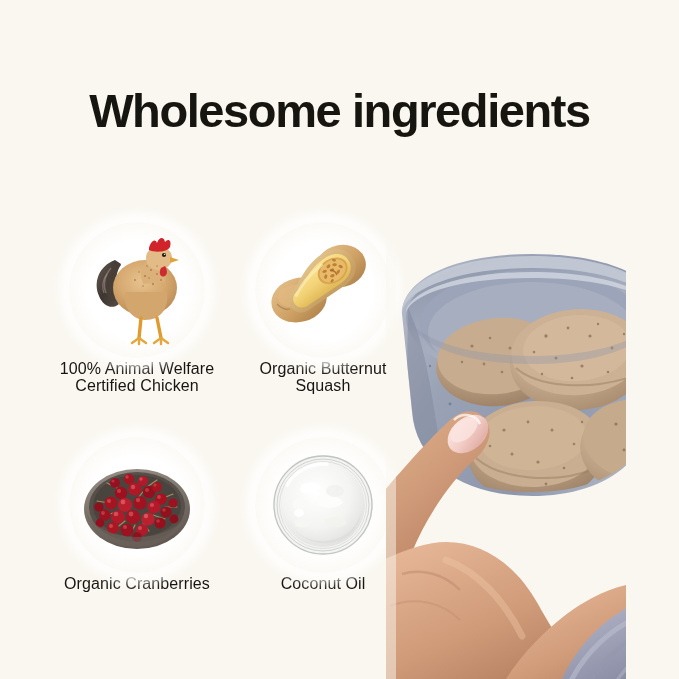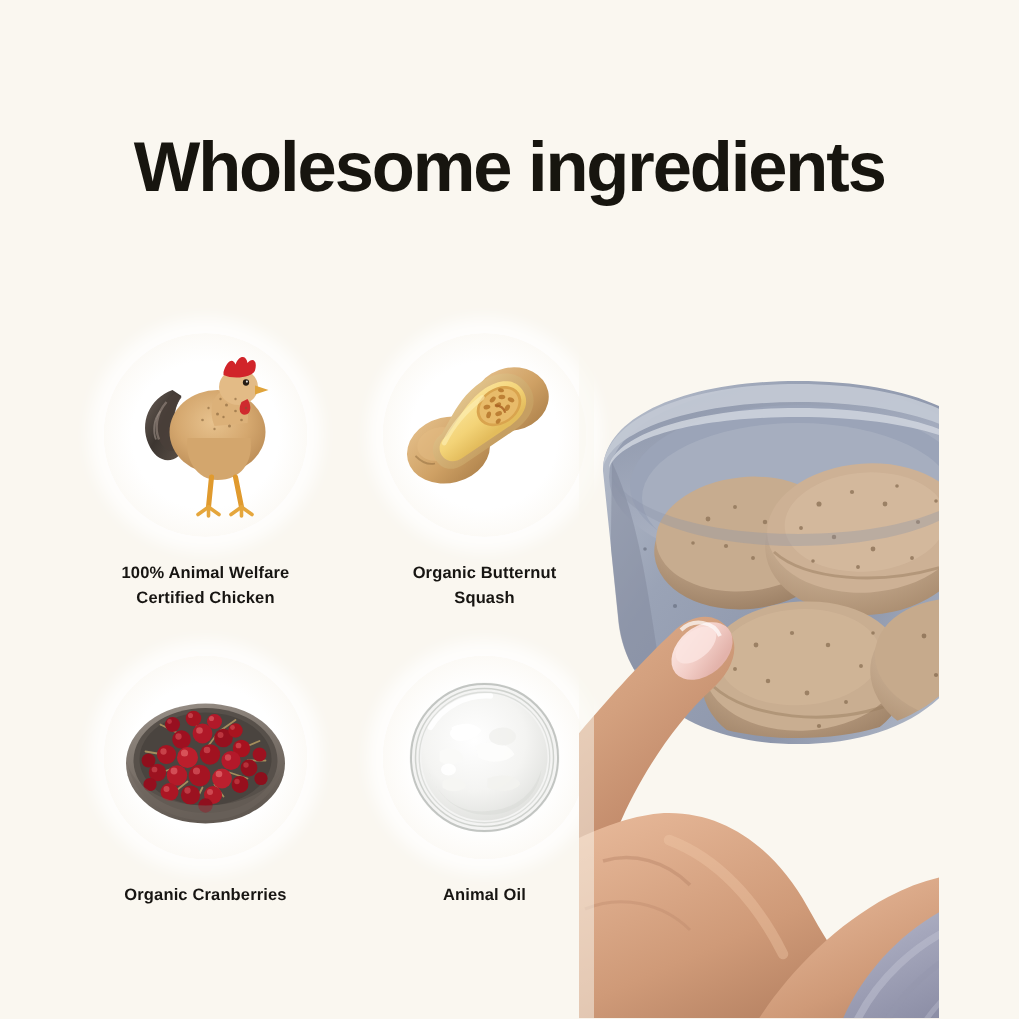--- a/index.html
+++ b/index.html
@@ -74,24 +74,24 @@
     height: 136px;
     margin: 0 auto;
     border-radius: 50%;
     background: #ffffff;
     overflow: hidden;
     box-shadow: 0 0 10px 10px rgba(255,255,255,0.78);
   }
   .ing-circle svg { display: block; width: 136px; height: 136px; }
 
   .ing-label {
-    margin-top: 16px;
-    font-size: 11px;
+    margin-top: 3px;
+    font-size: 16px;
     line-height: 16.5px;
-    font-weight: 700;
+    font-weight: 400;
     letter-spacing: 0.1px;
     color: #171512;
     white-space: pre-line;
   }
 
   
   .photo {
     position: absolute;
     left: 386px;
     top: 196px;
@@ -372,21 +372,21 @@
           <ellipse cx="52" cy="52" rx="7" ry="5" fill="#ffffff"></ellipse>
           <ellipse cx="44" cy="76" rx="5" ry="4" fill="#ffffff" opacity="0.9"></ellipse>
           <ellipse cx="80" cy="54" rx="9" ry="6" fill="#f0f0ed" opacity="0.7"></ellipse>
 
           <path d="M30,74 C36,96 54,108 74,106 C92,104 104,92 106,76
                    C100,96 84,104 66,104 C48,104 35,92 30,74 Z" fill="#d7d9d5" opacity="0.5"></path>
 
           <path d="M32,48 C40,34 56,26 72,27" stroke="#ffffff" stroke-width="3.6" fill="none" opacity="0.85" stroke-linecap="round"></path>
         </svg>
       </div>
-      <div class="ing-label">Animal Oil</div>
+      <div class="ing-label">Coconut Oil</div>
     </div>
   </div>
 
   <div class="photo">
     <svg width="293" height="483" viewBox="0 0 293 483">
       <defs>
         <linearGradient id="bowlOuter" x1="0" y1="0" x2="1" y2="0.6">
           <stop offset="0%" stop-color="#b9c0cd"></stop>
           <stop offset="35%" stop-color="#9aa3b6"></stop>
           <stop offset="75%" stop-color="#8d96ab"></stop>

